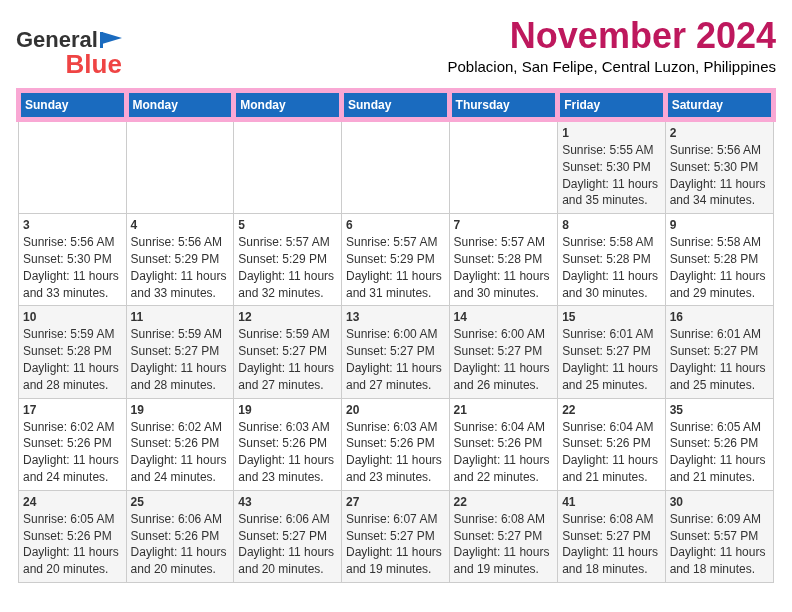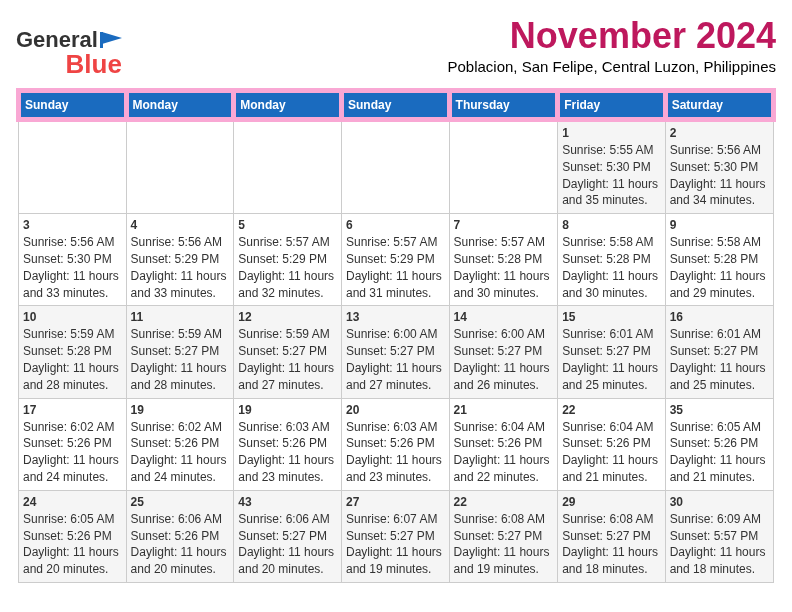--- a/index.html
+++ b/index.html
@@ -290,21 +290,21 @@
 Sunset: 5:27 PM
 Daylight: 11 hours and 19 minutes.</div>
         </td>
         <td>
           <span class="day-num">22</span>
           <div class="day-detail">Sunrise: 6:08 AM
 Sunset: 5:27 PM
 Daylight: 11 hours and 19 minutes.</div>
         </td>
         <td>
-          <span class="day-num">29</span>
+          <span class="day-num">41</span>
           <div class="day-detail">Sunrise: 6:08 AM
 Sunset: 5:27 PM
 Daylight: 11 hours and 18 minutes.</div>
         </td>
         <td>
           <span class="day-num">30</span>
           <div class="day-detail">Sunrise: 6:09 AM
 Sunset: 5:57 PM
 Daylight: 11 hours and 18 minutes.</div>
         </td>

